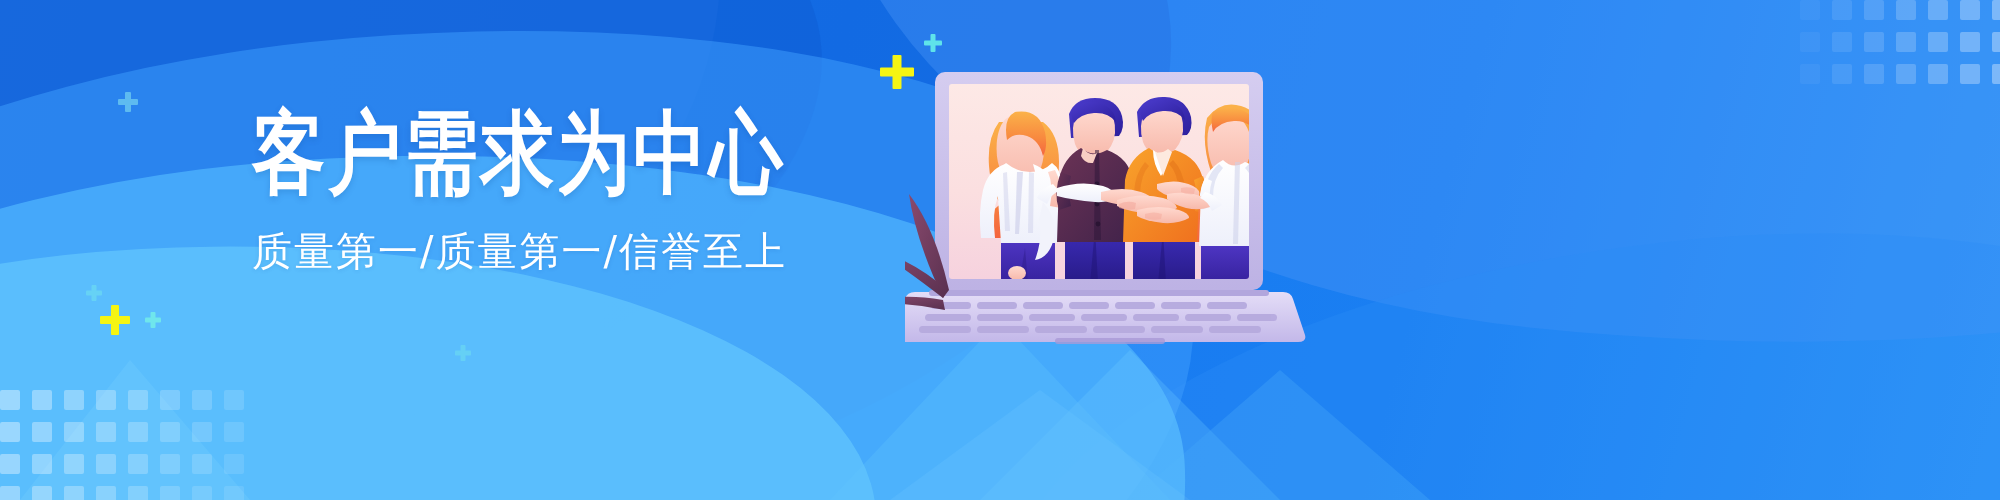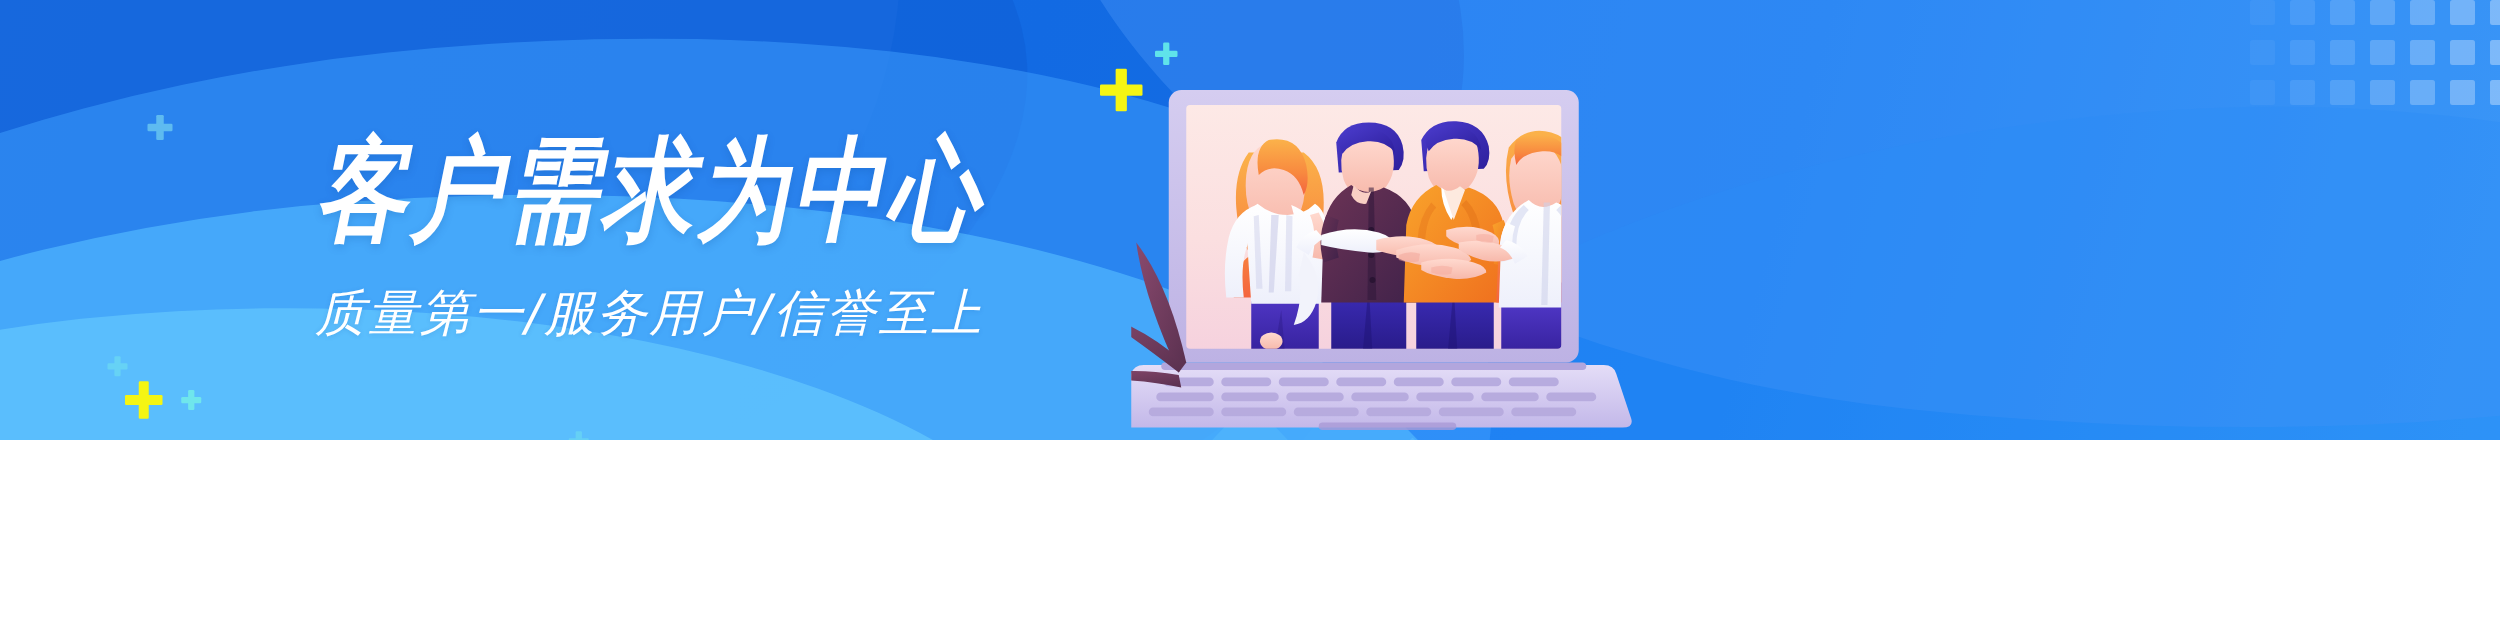--- a/index.html
+++ b/index.html
@@ -1,21 +1,20 @@
 <!DOCTYPE html>
 <html><head>
 <meta charset="utf-8">
 <style>
   html,body{margin:0;padding:0;}
   body{width:2000px;height:500px;overflow:hidden;font-family:"Liberation Sans","DejaVu Sans",sans-serif;}
 
   #banner{
-    position:relative;width:2000px;height:352px;overflow:hidden;
+    position:relative;width:2000px;height:500px;overflow:hidden;
     background:linear-gradient(105deg,#1f7cf0 0%,#1677ef 40%,#1a7ff2 70%,#2f96f7 100%);
-    font-style:italic;
   }
 
   
   .wave{position:absolute;pointer-events:none;}
 
   .w-dark1{
     left:-320px;top:-240px;width:1500px;height:760px;
     background:#1060d8;opacity:.55;
     border-radius:50% 50% 46% 54% / 56% 48% 52% 44%;
     transform:rotate(-9deg);
@@ -187,21 +186,21 @@
   <div class="plus" style="left:924px;top:34px;width:18px;height:18px;--t:5px;color:#5fe3ea;"></div>
   <div class="plus" style="left:100px;top:305px;width:30px;height:30px;--t:8px;color:#f5f513;"></div>
   <div class="plus" style="left:145px;top:312px;width:16px;height:16px;--t:5px;color:#6fe6ec;"></div>
   <div class="plus" style="left:118px;top:92px;width:20px;height:20px;--t:6px;color:#7ad9f2;opacity:.65;"></div>
   <div class="plus" style="left:1100px;top:296px;width:30px;height:30px;--t:8px;color:#4fd9e6;opacity:.75;"></div>
   <div class="plus" style="left:86px;top:285px;width:16px;height:16px;--t:5px;color:#6fe0f0;opacity:.6;"></div>
   <div class="plus" style="left:455px;top:345px;width:16px;height:16px;--t:5px;color:#6fe0f0;opacity:.55;"></div>
 
   <div id="text-block">
     <div id="headline">客户需求为中心</div>
-    <div id="subtitle">质量第一/服务用户/信誉至上</div>
+    <div id="subtitle">质量第一/质量第一/信誉至上</div>
   </div>
 
   <div id="laptop">
     <svg viewBox="0 0 420 300" xmlns="http://www.w3.org/2000/svg">
       <defs>
         <linearGradient id="gScreenBg" x1="0" y1="0" x2="0" y2="1">
           <stop offset="0%" stop-color="#fde9e6"></stop>
           <stop offset="55%" stop-color="#fbdfe0"></stop>
           <stop offset="100%" stop-color="#f6d2de"></stop>
         </linearGradient>

